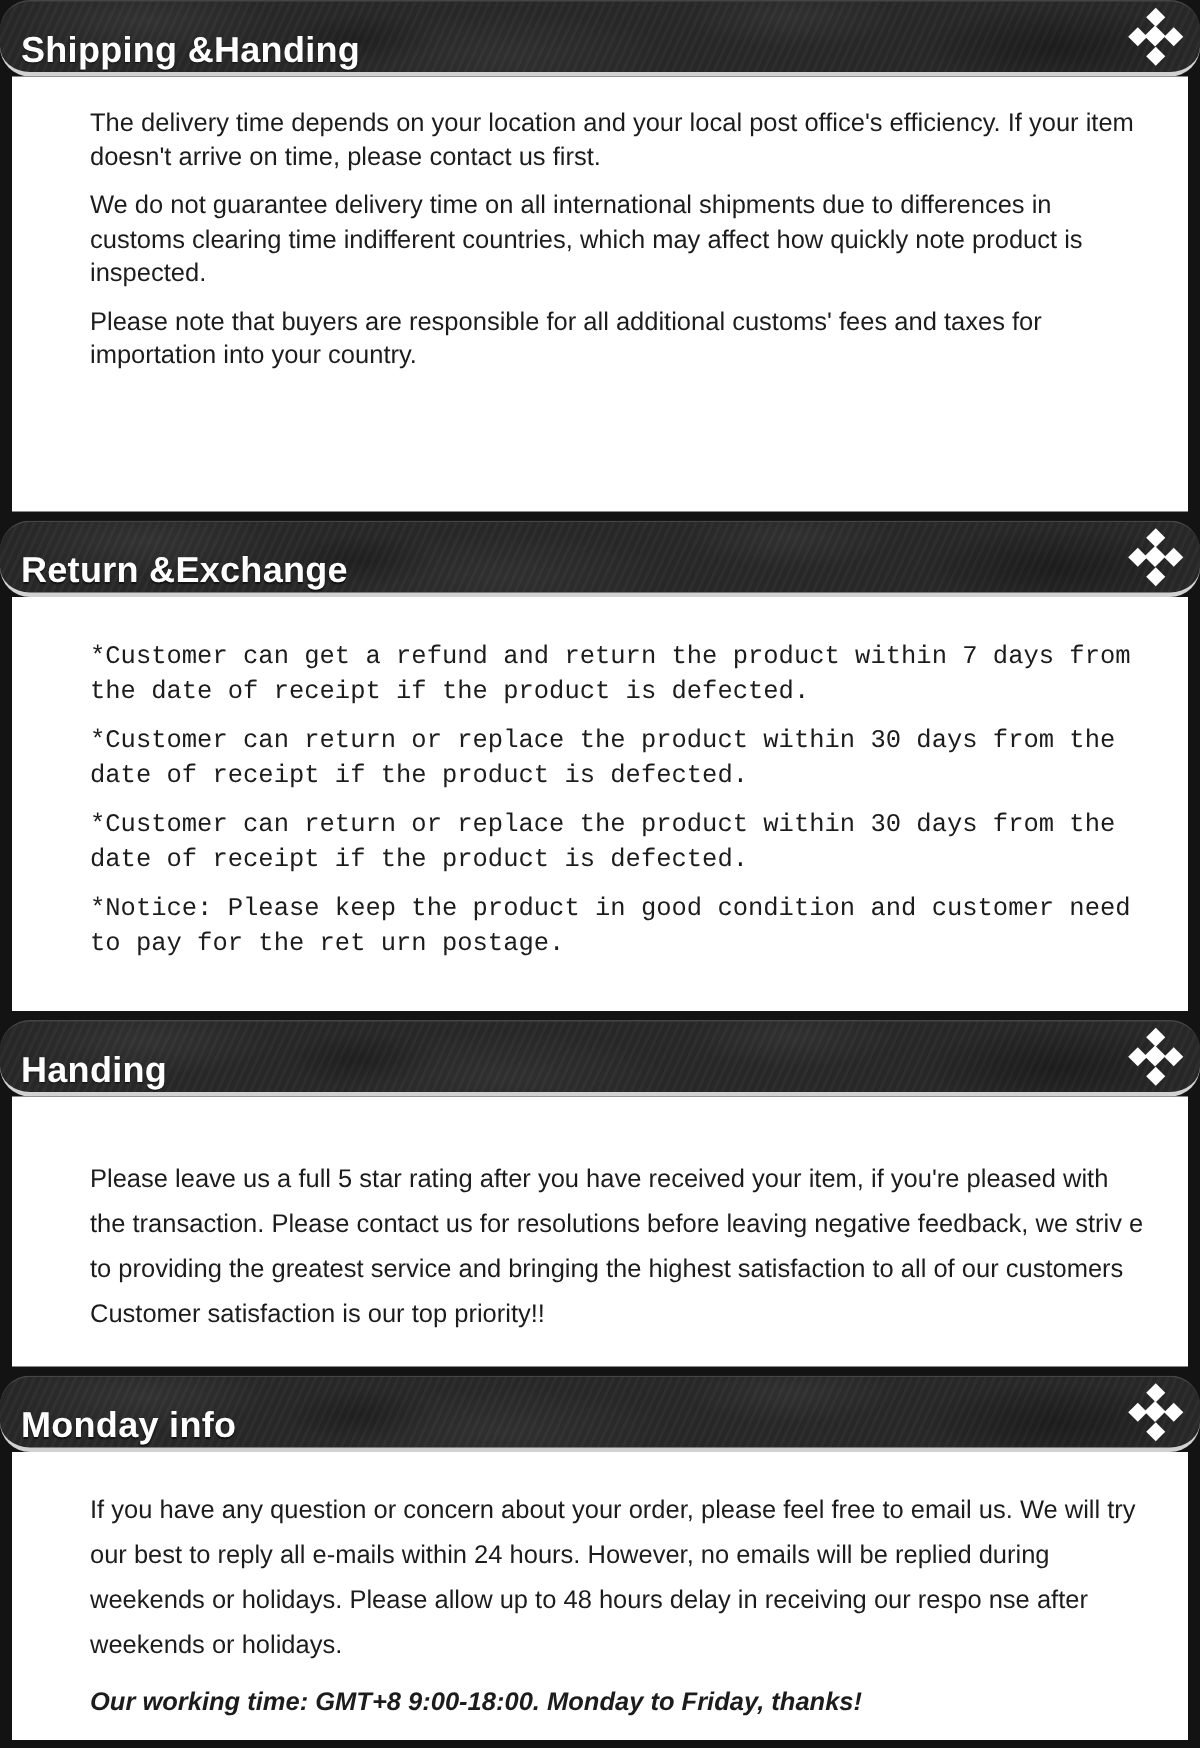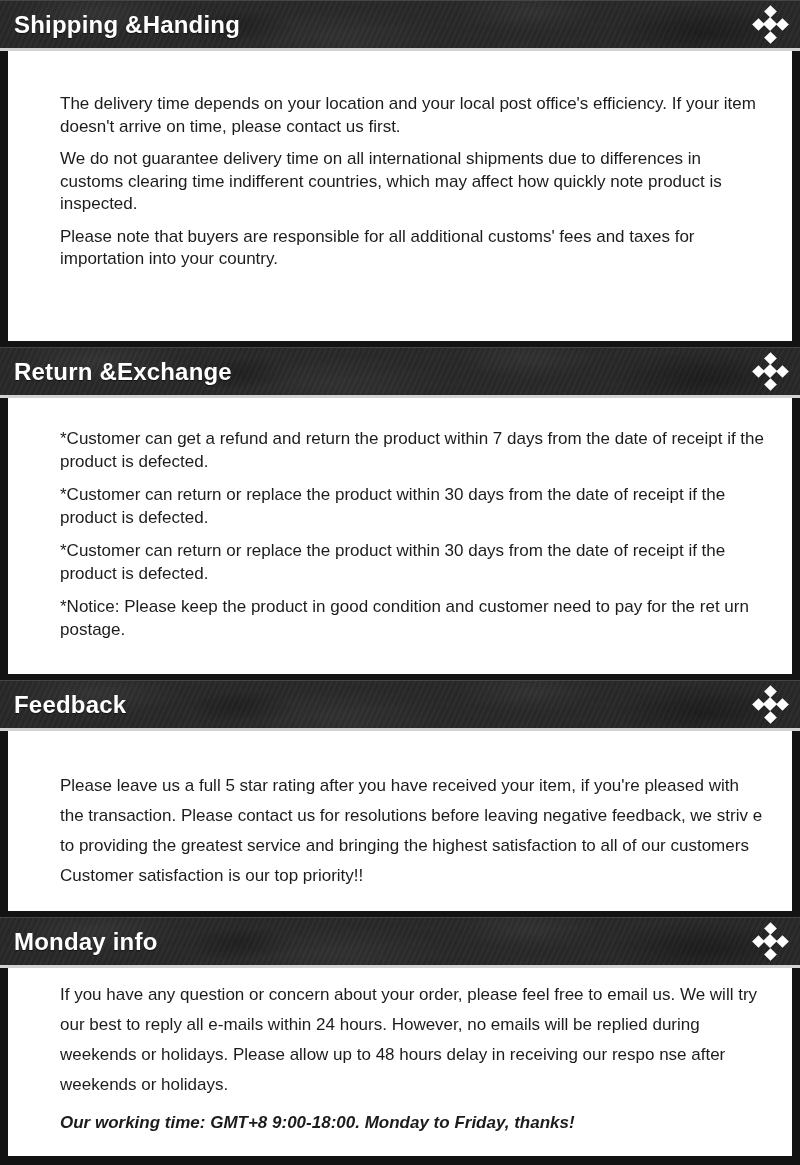--- a/index.html
+++ b/index.html
@@ -15,21 +15,21 @@
     border-top:1px solid #454545;
     border-bottom:3px solid #d2d2d2;
     background-color:#292929;
     background-image:
       radial-gradient(ellipse 140px 38px at 12% 28%, rgba(255,255,255,0.05), transparent 62%),
       radial-gradient(ellipse 180px 50px at 42% 78%, rgba(255,255,255,0.04), transparent 62%),
       radial-gradient(ellipse 120px 34px at 66% 22%, rgba(255,255,255,0.045), transparent 60%),
       radial-gradient(ellipse 150px 44px at 88% 65%, rgba(0,0,0,0.28), transparent 62%),
       radial-gradient(ellipse 90px 30px at 30% 55%, rgba(0,0,0,0.22), transparent 60%),
       repeating-linear-gradient(115deg, rgba(255,255,255,0.022) 0 2px, rgba(0,0,0,0.04) 2px 5px);
-    display:flex;align-items:center;
+    display:flex;align-items:flex-end;border-radius:20px;
   }
   .band + .band, .panel + .band{margin-top:6px;}
   .band-title{
     color:#ffffff;
     font-size:24px;
     font-weight:700;
     letter-spacing:0.2px;
     padding-left:14px;
     text-shadow:0 1px 1px rgba(0,0,0,0.6);
   }
@@ -57,25 +57,25 @@
   }
   .panel p{
     margin:0 0 10px 0;
     font-size:17px;
     line-height:22.5px;
   }
   .panel.loose p{
     line-height:30px;
     margin-bottom:8px;
   }
-  .panel-1{min-height:290px;padding-top:42px;}
-  .panel-2{min-height:276px;padding-top:30px;}
+  .panel-1{min-height:290px;padding-top:20px;}
+  .panel-2{min-height:276px;padding-top:30px;font-family:Liberation Mono, monospace;}
   .panel-2 p{margin-bottom:11px;}
   .panel-3{min-height:180px;padding-top:40px;}
-  .panel-4{min-height:188px;padding-top:12px;}
+  .panel-4{min-height:188px;padding-top:24px;}
   .note{
     font-weight:700;font-style:italic;
     font-size:17px;line-height:30px;
     margin-top:6px;
   }
 </style>
 </head>
 <body>
 
 <div class="band">
@@ -105,21 +105,21 @@
   </span>
 </div>
 <div class="panel panel-2">
   <p>*Customer can get a refund and return the product within 7 days from the date of receipt if the product is defected.</p>
   <p>*Customer can return or replace the product within 30 days from the date of receipt if the product is defected.</p>
   <p>*Customer can return or replace the product within 30 days from the date of receipt if the product is defected.</p>
   <p>*Notice: Please keep the product in good condition and customer need to pay for the ret urn postage.</p>
 </div>
 
 <div class="band">
-  <span class="band-title">Feedback</span>
+  <span class="band-title">Handing</span>
   <span class="diamond-icon">
     <i class="d d-top"></i>
       <i class="d d-left"></i>
       <i class="d d-center"></i>
       <i class="d d-right"></i>
       <i class="d d-bottom"></i>
   </span>
 </div>
 <div class="panel panel-3 loose">
   <p>Please leave us a full 5 star rating after you have received your item, if you're pleased with the transaction. Please contact us for resolutions before leaving negative feedback, we striv e to providing the greatest service and bringing the highest satisfaction to all of our customers Customer satisfaction is our top priority!!</p>

